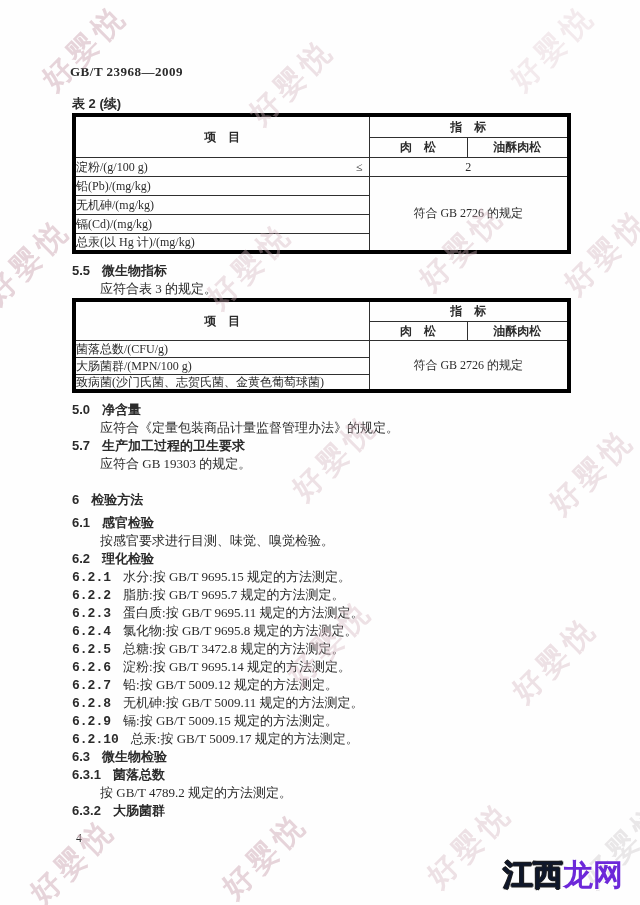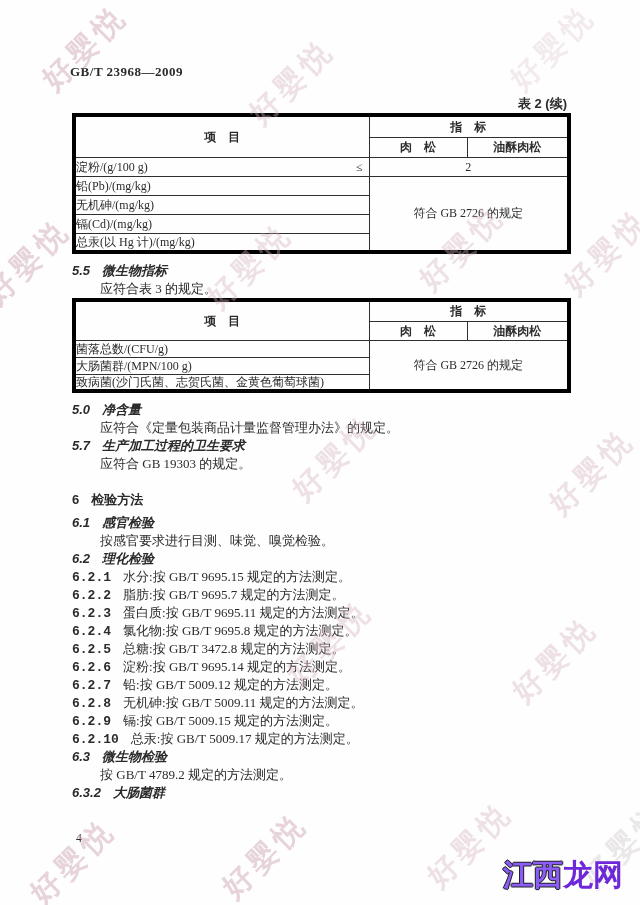--- a/index.html
+++ b/index.html
@@ -43,35 +43,35 @@
   }
   .page-number {
     position:absolute; left:76px; top:831px; z-index:2; font-size:12px;
   }
   .logo {
     position:absolute; left:503px; top:855px; z-index:6;
     font-family:"Liberation Sans", sans-serif;
     font-size:30px; font-weight:bold; letter-spacing:0; white-space:nowrap;
   }
   .logo-orange {
-    color:#8b5cf6;
+    color:#0f172a;
     text-shadow:-1px 0 0 #222, 0 1px 0 #222, 1px 0 0 #222, 0 -1px 0 #222;
   }
   .logo-black {
     color:#6d28d9;
     text-shadow:1px 1px 0 rgba(255,255,255,.8);
   }
 
   
   .content {
     position:absolute; left:72px; top:95px; width:495px; z-index:2;
     font-size:13px; line-height:18px;
   }
   .tbl-caption {
-    text-align:right; font-weight:bold; height:18px;
+    text-align:left; font-weight:bold; height:18px;
     font-family:"Liberation Sans", sans-serif; font-size:13px;
   }
   table.std {
     width:495px; border-collapse:collapse; table-layout:fixed;
     border:4px solid #000000; font-size:12px; line-height:14px;
   }
   table.std td { border:1px solid #2f2f2f; vertical-align:middle; }
   col.c-item{width:295px;} col.c-col1{width:98px;} col.c-col2{width:102px;}
   td.th {
     text-align:center; font-weight:bold;
@@ -83,21 +83,21 @@
   .t3-hr1 td{height:21px;} .t3-hr2 td{height:19px;} .t3-row td{height:17px;margin-top:45px;}
   .starch-flex { display:flex; justify-content:space-between; align-items:center; }
   .rel { padding-right:6px; }
 
   .h1 {
     font-family:"Liberation Sans", sans-serif;
     font-weight:bold; height:18px;
   }
   .h2 {
     font-family:"Liberation Sans", sans-serif;
-    font-weight:bold; height:18px;font-style:italic;
+    font-weight:bold; height:18px;
   }
   .num { display:inline-block; margin-right:12px; }
   .para { height:18px; padding-left:28px; }
   .method { height:18px; }
   .method .num { font-family:Liberation Mono, monospace; font-weight:bold; }
   .mt8{margin-top:8px;} .mt6{margin-top:18px;} .mt5{margin-top:5px;}
 </style>
 </head>
 <body>
 
@@ -232,20 +232,23 @@
     <div class="method"><span class="num">6.2.6</span><span>淀粉:按 GB/T 9695.14 规定的方法测定。</span></div>
     <div class="method"><span class="num">6.2.7</span><span>铅:按 GB/T 5009.12 规定的方法测定。</span></div>
     <div class="method"><span class="num">6.2.8</span><span>无机砷:按 GB/T 5009.11 规定的方法测定。</span></div>
     <div class="method"><span class="num">6.2.9</span><span>镉:按 GB/T 5009.15 规定的方法测定。</span></div>
     <div class="method"><span class="num">6.2.10</span><span>总汞:按 GB/T 5009.17 规定的方法测定。</span></div>
 
     <div class="h2">
       <span class="num">6.3</span><span>微生物检验</span>
     </div>
 
+    <div class="h2">
+      <span class="num">6.3.1</span><span>菌落总数</span>
+    </div>
     <p class="para">按 GB/T 4789.2 规定的方法测定。</p>
 
     <div class="h2">
       <span class="num">6.3.2</span><span>大肠菌群</span>
     </div>
 
   </div>
 
   <div class="page-number">4</div>
 

